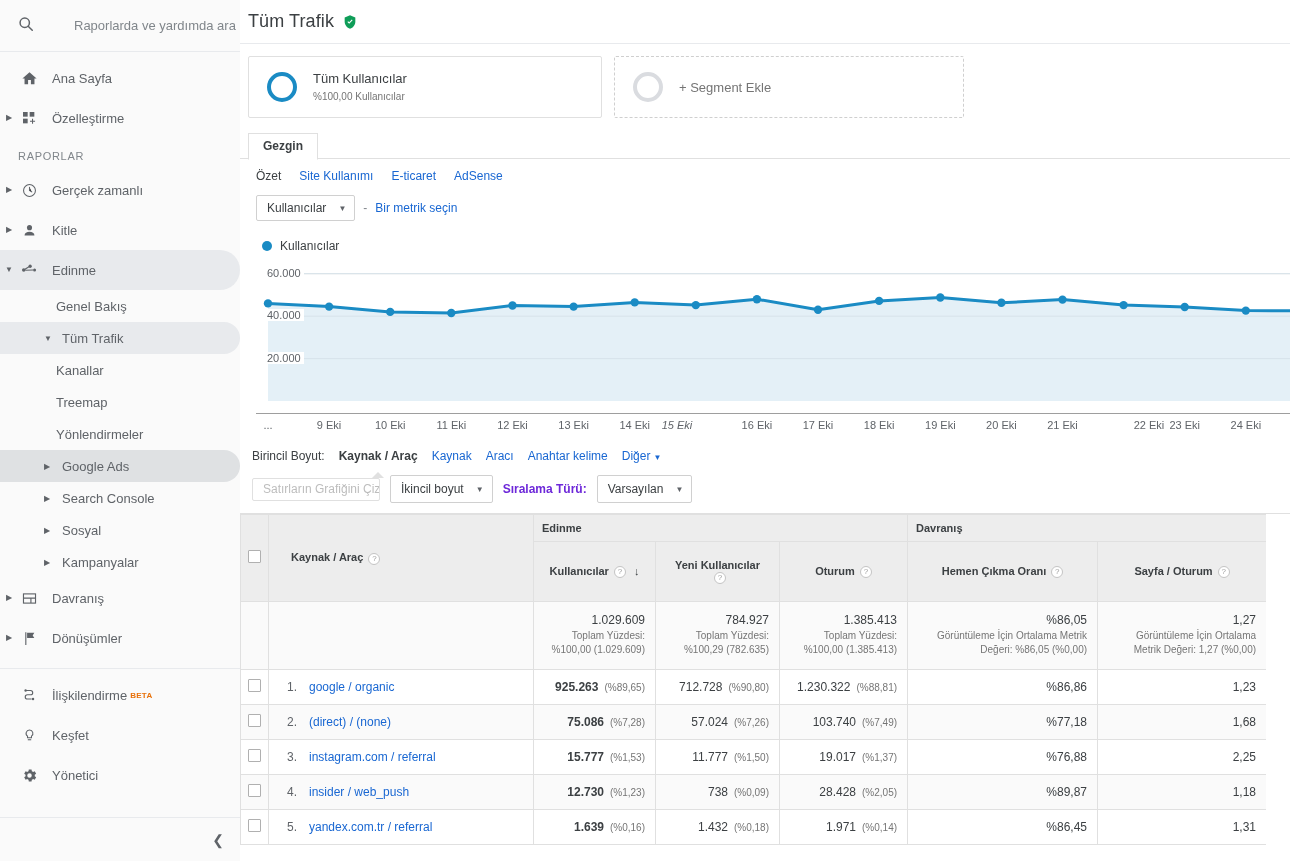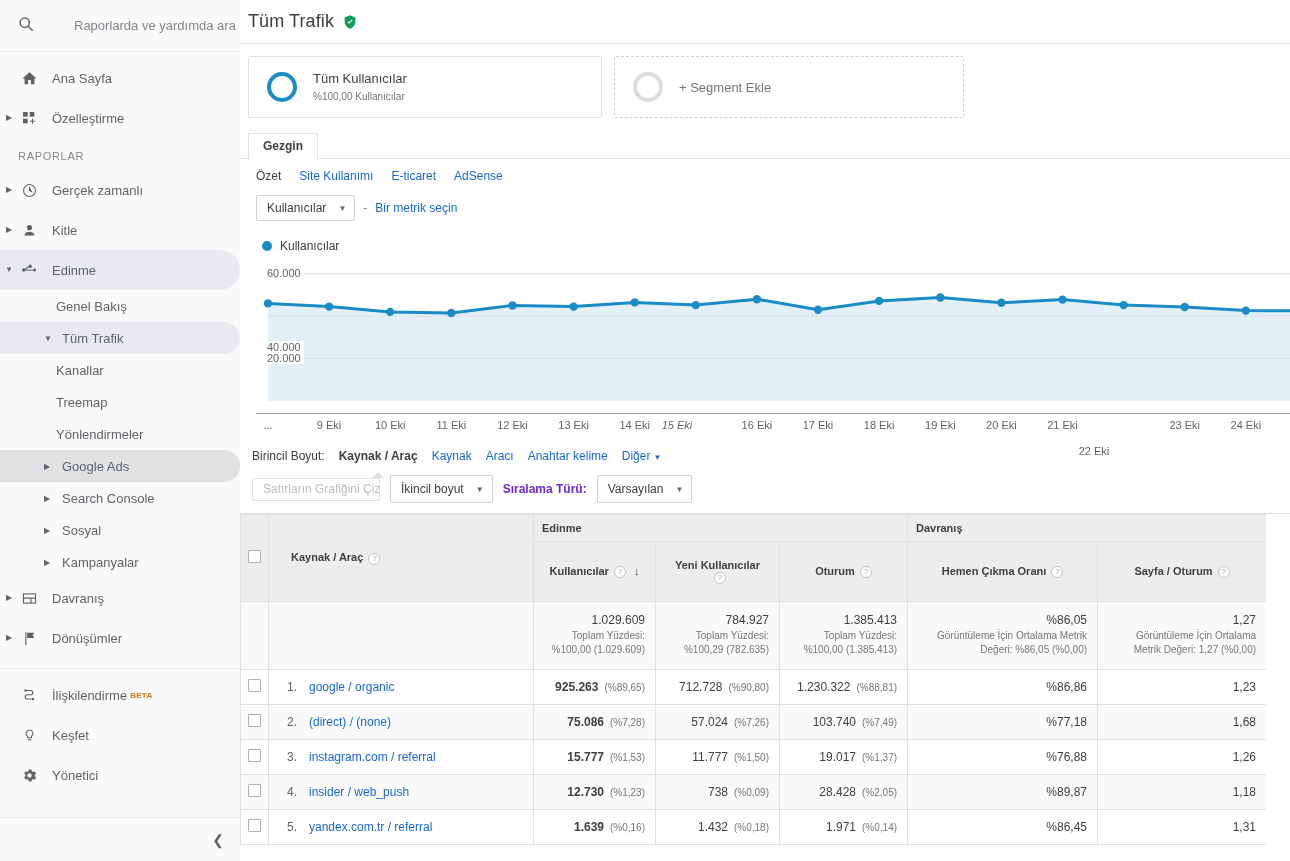--- a/index.html
+++ b/index.html
@@ -525,41 +525,41 @@
             <circle cx="806.5" cy="38.6" r="4.2" fill="#1a8bc4"></circle>
             <circle cx="867.6" cy="44.1" r="4.2" fill="#1a8bc4"></circle>
             <circle cx="928.7" cy="46.0" r="4.2" fill="#1a8bc4"></circle>
             <circle cx="989.8" cy="49.6" r="4.2" fill="#1a8bc4"></circle>
             <circle cx="1050.9" cy="49.8" r="4.2" fill="#1a8bc4"></circle>
             <circle cx="1112.0" cy="43.1" r="4.2" fill="#1a8bc4"></circle>
             <circle cx="1173.2" cy="40.7" r="4.2" fill="#1a8bc4"></circle>
             <circle cx="1234.3" cy="42.4" r="4.2" fill="#1a8bc4"></circle>
           </svg>
         <div class="ylabel" id="ylab-60" style="top: 5.72727px;">60.000</div>
-        <div class="ylabel" id="ylab-40" style="top: 48.1515px; margin-top: 32px;">40.000</div>
+        <div class="ylabel" id="ylab-40" style="top: 48.1515px;">40.000</div>
         <div class="ylabel" id="ylab-20" style="top: 90.5758px;">20.000</div>
       </div>
 
       <div class="xaxis" id="xaxis">
 
       <div class="xtick" style="left: 12px;">...</div>
           <div class="xtick" style="left: 73.1px;">9 Eki</div>
           <div class="xtick" style="left: 134.2px;">10 Eki</div>
           <div class="xtick" style="left: 195.3px;">11 Eki</div>
           <div class="xtick" style="left: 256.5px;">12 Eki</div>
           <div class="xtick" style="left: 317.6px;">13 Eki</div>
           <div class="xtick" style="left: 378.7px;">14 Eki</div>
           <div class="xtick" style="left: 421px; font-style: italic;">15 Eki</div>
           <div class="xtick" style="left: 500.9px;">16 Eki</div>
           <div class="xtick" style="left: 562px;">17 Eki</div>
           <div class="xtick" style="left: 623.1px;">18 Eki</div>
           <div class="xtick" style="left: 684.3px;">19 Eki</div>
           <div class="xtick" style="left: 745.4px;">20 Eki</div>
           <div class="xtick" style="left: 806.5px;">21 Eki</div>
-          <div class="xtick" style="left: 838px; margin-top: 26px;">22 Eki</div>
+          <div class="xtick" style="left: 893px;">22 Eki</div>
           <div class="xtick" style="left: 928.7px;">23 Eki</div>
           <div class="xtick" style="left: 989.8px;">24 Eki</div>
         </div>
     </div>
 
     <div class="dim-row">
       <span class="dim-lead">Birincil Boyut:</span>
       <span class="dim-active">Kaynak / Araç</span>
       <span class="dim-link">Kaynak</span>
       <span class="dim-link">Aracı</span>
@@ -672,21 +672,21 @@
               <td class="cell-num"><span class="num-main">%77,18</span></td>
               <td class="cell-num"><span class="num-main">1,68</span></td>
             </tr>
             <tr class="data-row">
               <td class="cell-cb"><span class="cb"></span></td>
               <td class="cell-dim"><span class="rank">3.</span><span class="dimlink">instagram.com / referral</span></td>
               <td class="cell-num"><span class="num-main bold">15.777</span><span class="num-pct">(%1,53)</span></td>
               <td class="cell-num"><span class="num-main">11.777</span><span class="num-pct">(%1,50)</span></td>
               <td class="cell-num"><span class="num-main">19.017</span><span class="num-pct">(%1,37)</span></td>
               <td class="cell-num"><span class="num-main">%76,88</span></td>
-              <td class="cell-num"><span class="num-main">1,26</span></td>
+              <td class="cell-num"><span class="num-main">2,25</span></td>
             </tr>
             <tr class="data-row alt">
               <td class="cell-cb"><span class="cb"></span></td>
               <td class="cell-dim"><span class="rank">4.</span><span class="dimlink">insider / web_push</span></td>
               <td class="cell-num"><span class="num-main bold">12.730</span><span class="num-pct">(%1,23)</span></td>
               <td class="cell-num"><span class="num-main">738</span><span class="num-pct">(%0,09)</span></td>
               <td class="cell-num"><span class="num-main">28.428</span><span class="num-pct">(%2,05)</span></td>
               <td class="cell-num"><span class="num-main">%89,87</span></td>
               <td class="cell-num"><span class="num-main">1,18</span></td>
             </tr>

